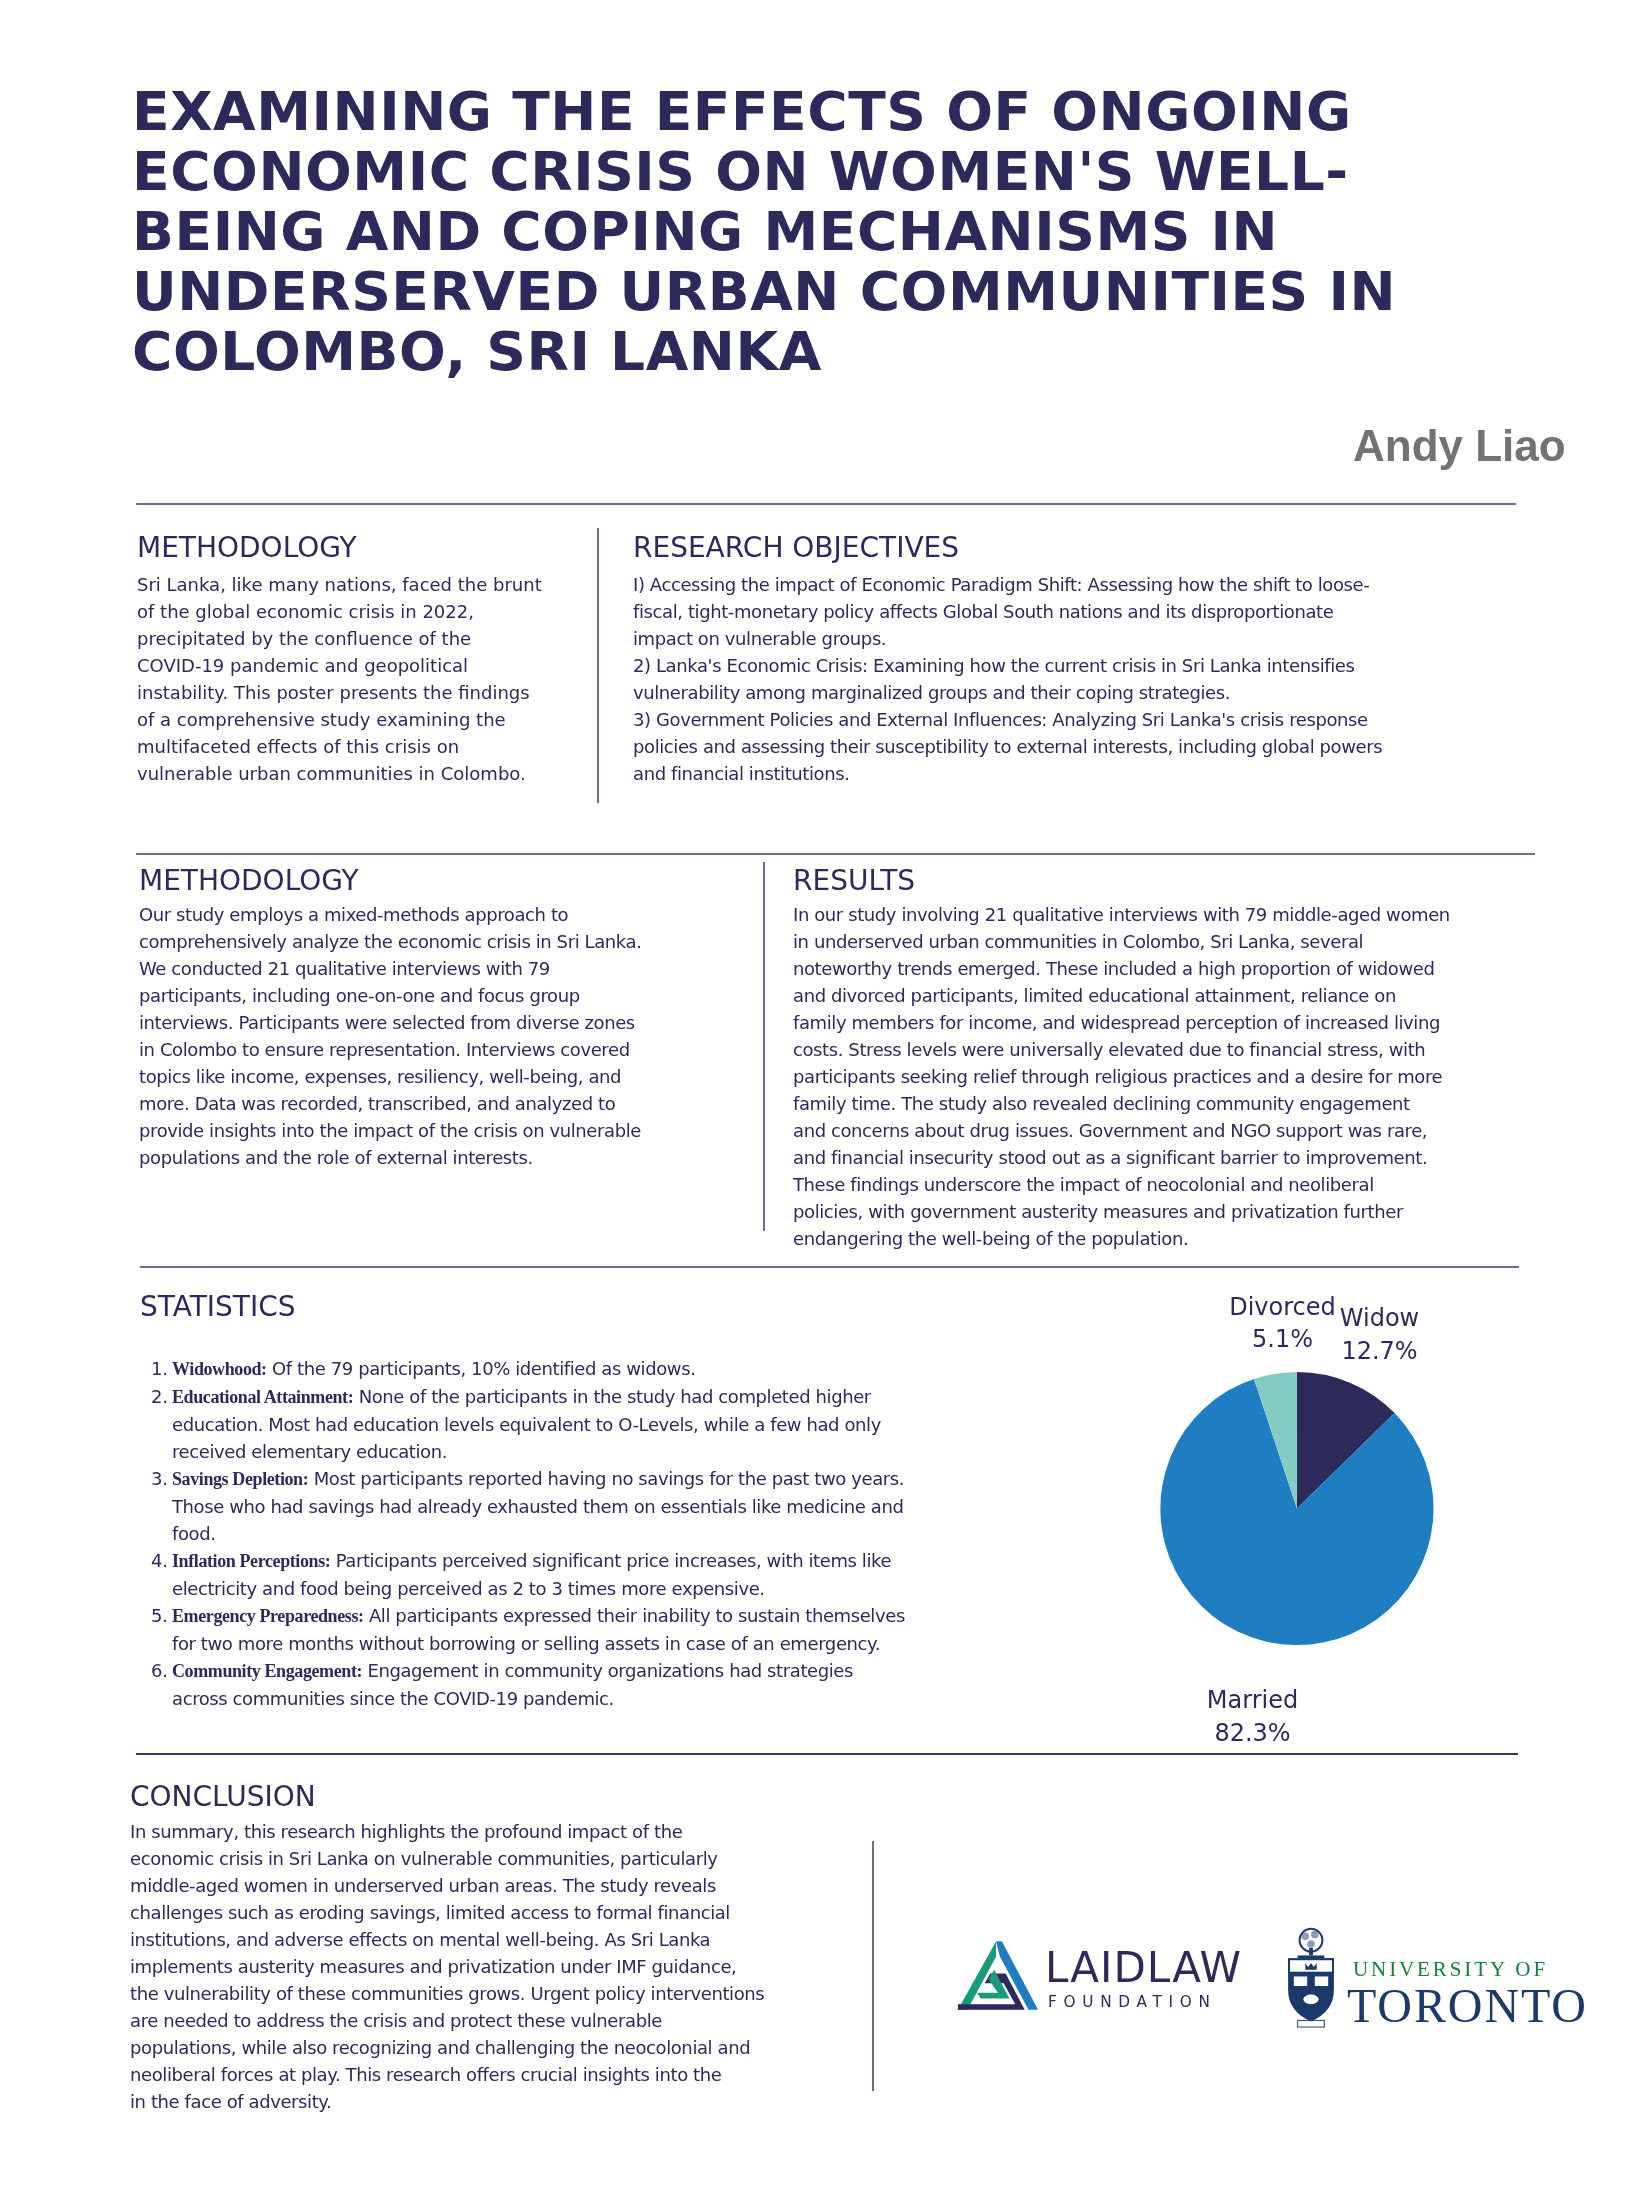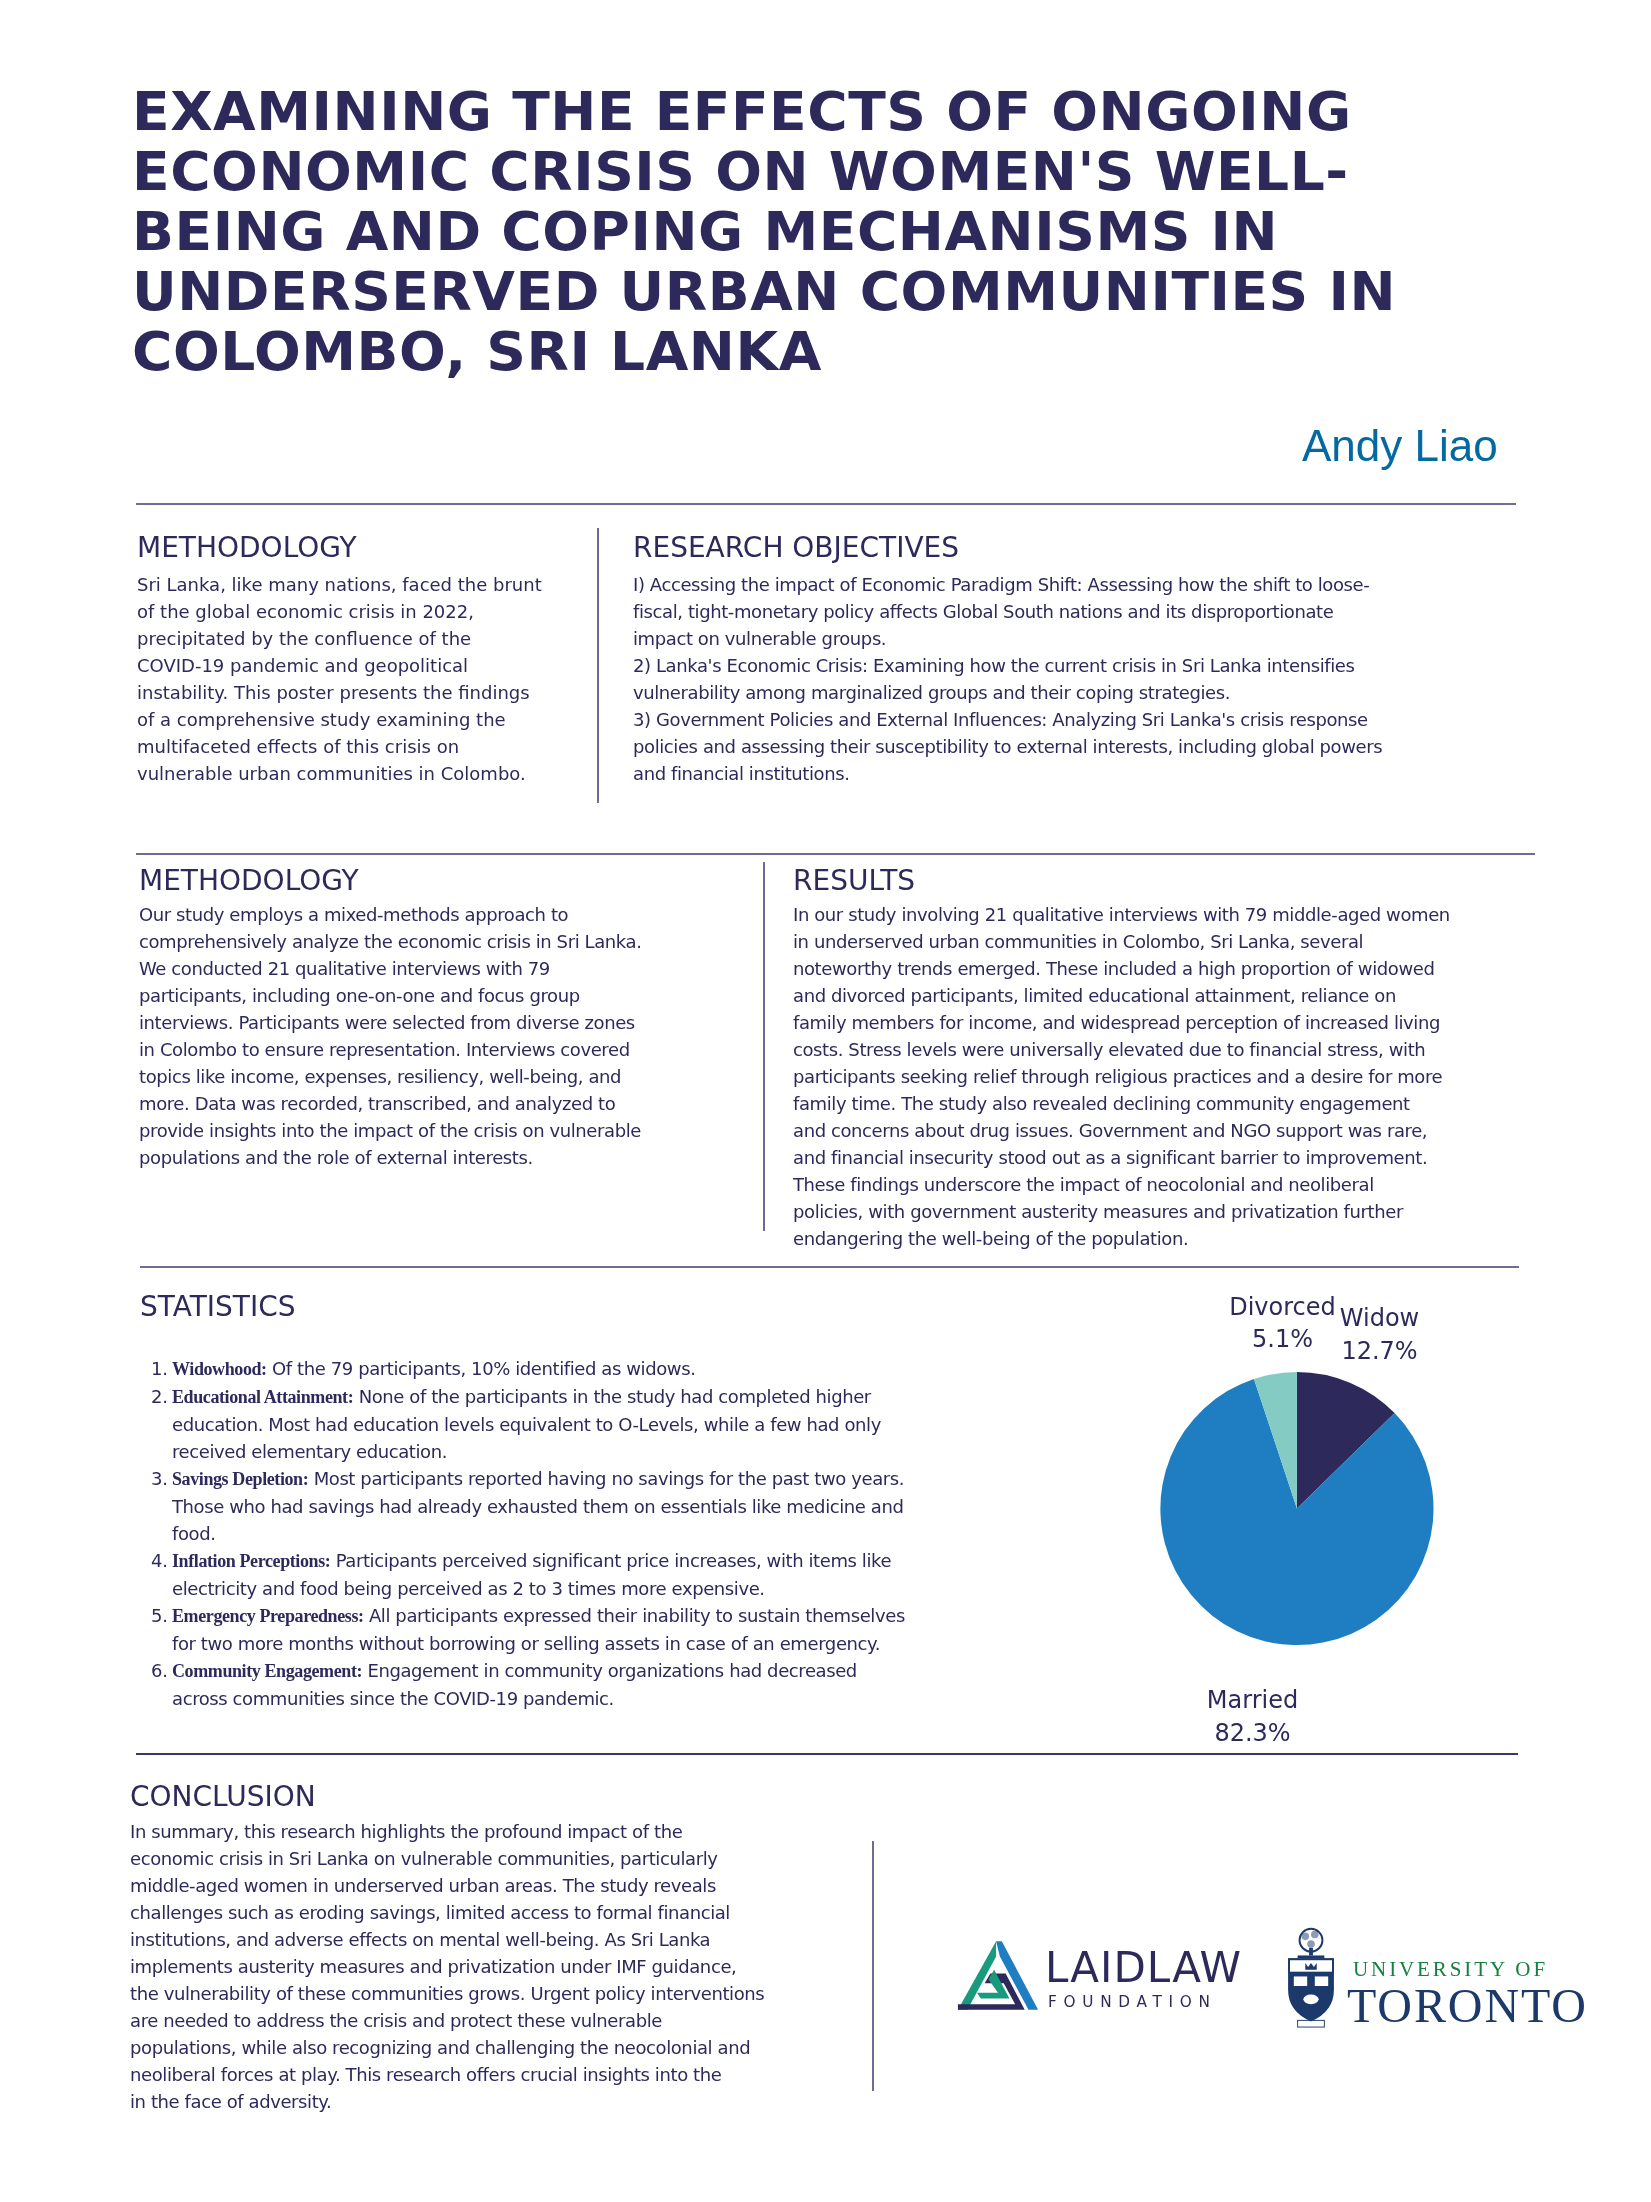--- a/index.html
+++ b/index.html
@@ -17,23 +17,23 @@
     font-weight: bold;
     font-size: 54px;
     line-height: 60px;
     letter-spacing: 0.5px;
     color: #2d2a5b;
     transform: scaleX(1.02);
     transform-origin: left top;
   }
   .title span { display: block; white-space: nowrap; }
   .author {
-    left: 1302px; top: 421px; width: 249px;
+    left: 1353px; top: 421px; width: 249px;
     font-family: "Liberation Sans", sans-serif;
-    font-weight: normal; font-size: 44px; color: #0369a1;
+    font-weight: bold; font-size: 44px; color: #737373;
   }
   .hline { height: 1.9px; background: #6f6c93; }
   .vline { width: 1.9px; background: #6f6c93; }
   .h2 {
     font-family: "DejaVu Sans", sans-serif;
     font-size: 28px; font-weight: normal; color: #2d2a5b;
     letter-spacing: 0px;
   }
   .body-text {
     font-family: "DejaVu Sans", sans-serif;
@@ -166,21 +166,21 @@
     <div><b>Inflation Perceptions:</b><span> Participants perceived significant price increases, with items like</span></div>
     <div>electricity and food being perceived as 2 to 3 times more expensive.</div>
   </li>
   <li>
     <span class="num">5.</span>
     <div><b>Emergency Preparedness:</b><span> All participants expressed their inability to sustain themselves</span></div>
     <div>for two more months without borrowing or selling assets in case of an emergency.</div>
   </li>
   <li>
     <span class="num">6.</span>
-    <div><b>Community Engagement:</b><span> Engagement in community organizations had decreased</span></div>
+    <div><b>Community Engagement:</b><span> Engagement in community organizations had strategies</span></div>
     <div>across communities since the COVID-19 pandemic.</div>
   </li>
 </ol>
 
 <div class="abs" style="left:1147px; top:1281px; width:382px; height:478px;">
   <svg id="pie-svg" width="382" height="478" viewBox="0 0 400 500">
       <path d="M157,238 L157,95 A143,143 0 0 1 259.29929723042875,138.08076368306055 Z" fill="#2d2a5b"></path>
       <path d="M157,238 L259.29929723042875,138.08076368306055 A143,143 0 1 1 112.00037723860646,102.26483892766666 Z" fill="#1f7dc2"></path>
       <path d="M157,238 L112.00037723860646,102.26483892766666 A143,143 0 0 1 156.99999999999997,95 Z" fill="#84ccc3"></path>
     </svg>

